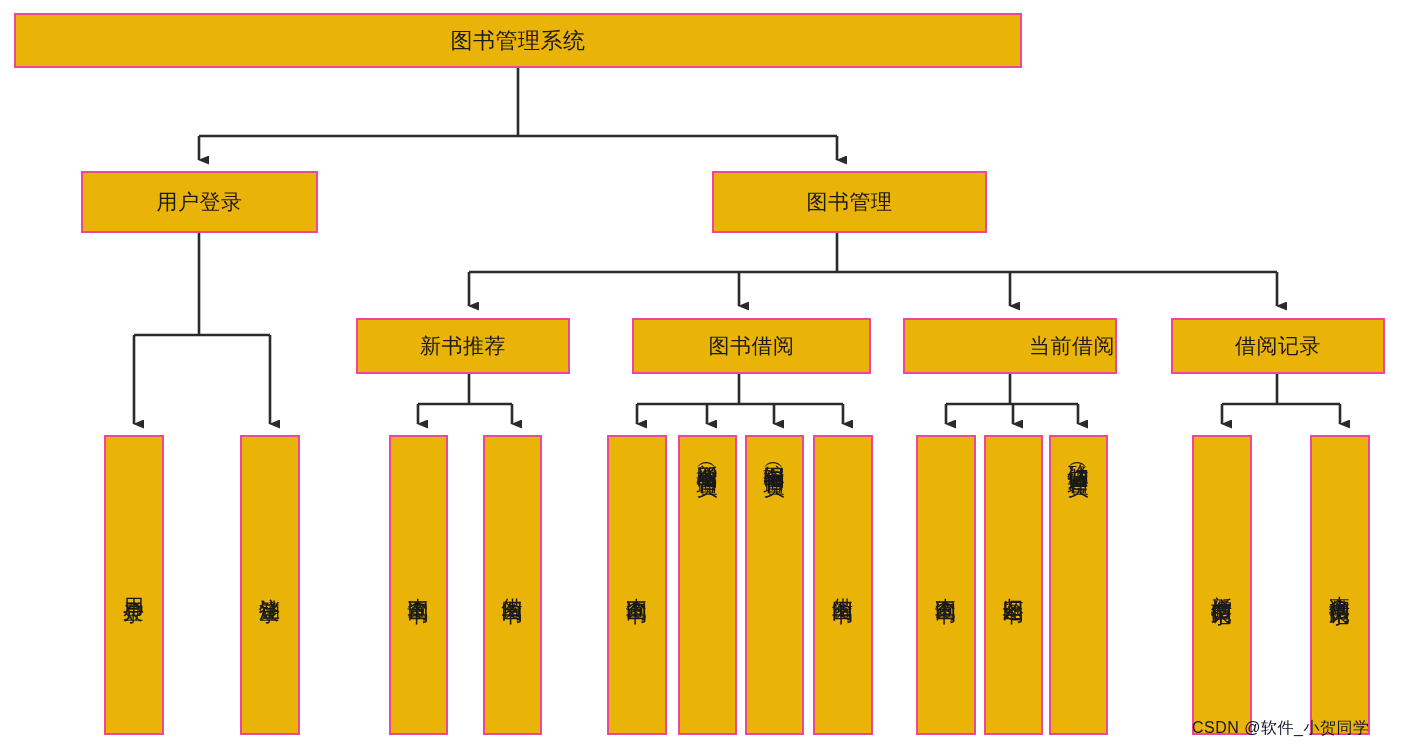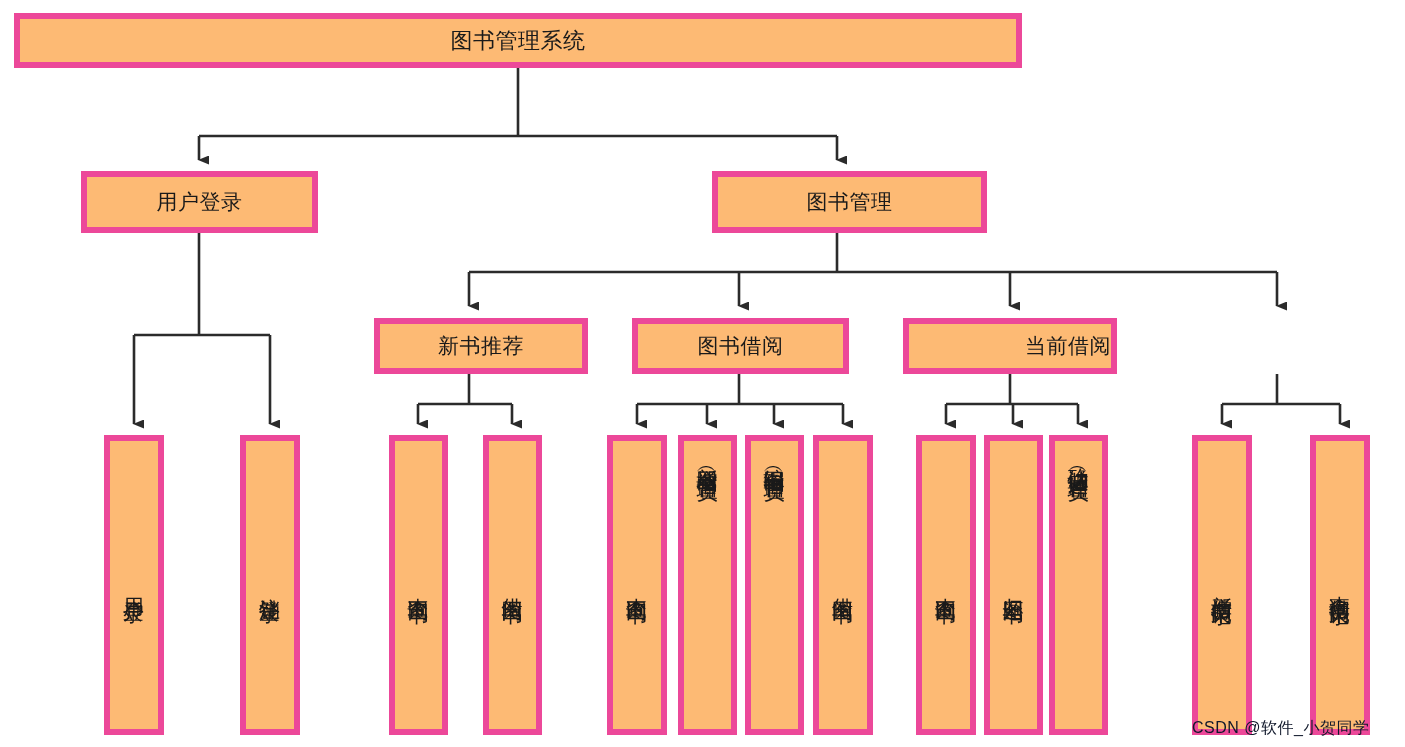--- a/index.html
+++ b/index.html
@@ -21,22 +21,22 @@
   #edge-layer {
     position: absolute;
     left: 0;
     top: 0;
     width: 1405px;
     height: 747px;
   }
   .node {
     position: absolute;
     box-sizing: border-box;
-    background: #fdba74;
-    border: 6px solid #ec4899;
+    background: #eab308;
+    border: 2px solid #ec4899;
     display: flex;
     align-items: center;
     justify-content: center;
     z-index: 2;
   }
   .node-label {
     display: block;
     text-align: center;
     line-height: 1.06;
     letter-spacing: 0.5px;
@@ -137,32 +137,35 @@
   </div>
 
   <div class="node horiz" style="left:81px; top:171px; width:237px; height:62px;">
     <span class="node-label">用户登录</span>
   </div>
 
   <div class="node horiz" style="left:712px; top:171px; width:275px; height:62px;">
     <span class="node-label">图书管理</span>
   </div>
 
-  <div class="node horiz" style="left:374px; top:318px; width:214px; height:56px;">
+  <div class="node horiz" style="left:356px; top:318px; width:214px; height:56px;">
     <span class="node-label">新书推荐</span>
   </div>
 
-  <div class="node horiz" style="left:632px; top:318px; width:217px; height:56px;font-family:Liberation Serif, serif;">
+  <div class="node horiz" style="left:632px; top:318px; width:239px; height:56px;font-family:Liberation Serif, serif;">
     <span class="node-label">图书借阅</span>
   </div>
 
   <div class="node horiz" style="left:903px; top:318px; width:214px; height:56px;justify-content:flex-end;">
     <span class="node-label">当前借阅</span>
   </div>
 
+  <div class="node horiz" style="left:1171px; top:318px; width:214px; height:56px;">
+    <span class="node-label">借阅记录</span>
+  </div>
 
   <div class="node vert centered" style="left:104px; top:435px; width:60px; height:300px;">
     <span class="node-label">用户登录</span>
   </div>
 
   <div class="node vert centered" style="left:240px; top:435px; width:60px; height:300px;">
     <span class="node-label">注销登录</span>
   </div>
 
   <div class="node vert centered" style="left:389px; top:435px; width:59px; height:300px;">

